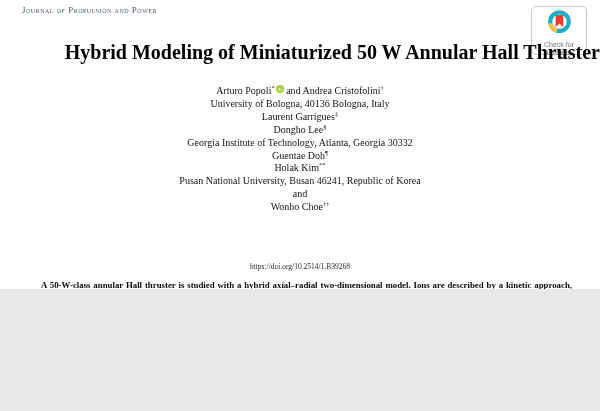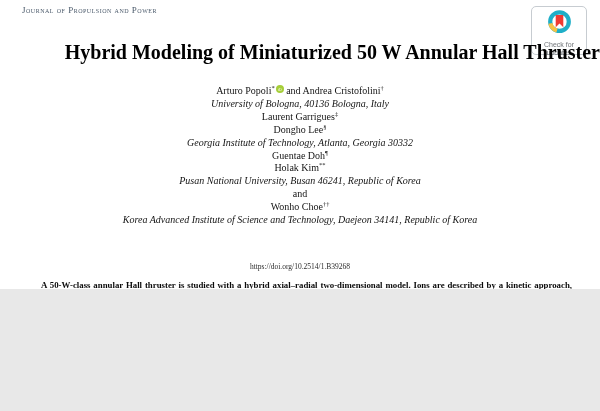--- a/index.html
+++ b/index.html
@@ -24,21 +24,21 @@
     color:#6f7377;text-align:center;margin-top:1px;
   }
   .title{
     position:absolute;top:41px;left:0;right:0;text-align:right;
     font-size:20px;font-weight:bold;color:#000;margin:0;
   }
   .byline{
     position:absolute;top:85px;left:0;right:0;text-align:center;
     font-size:10px;line-height:12.9px;color:#141414;
   }
-  .byline .affiliation{font-style:italic;}
+  .byline .affiliation{}
   .byline sup{font-size:6.5px;line-height:0;}
   .orcid{
     display:inline-block;width:8px;height:8px;border-radius:50%;
     vertical-align:1px;margin-left:1px;position:relative;cursor:pointer;
   }
   .orcid svg{display:block;}
   .doi{
     position:absolute;top:262px;left:0;right:0;text-align:center;
     font-size:7.5px;color:#2a2a2a;text-decoration:none;display:block;
   }
@@ -80,20 +80,19 @@
     </div>
     <div class="affiliation">University of Bologna, 40136 Bologna, Italy</div>
     <div><span>Laurent Garrigues</span><sup>‡</sup></div>
     <div><span>Dongho Lee</span><sup>§</sup></div>
     <div class="affiliation">Georgia Institute of Technology, Atlanta, Georgia 30332</div>
     <div><span>Guentae Doh</span><sup>¶</sup></div>
     <div><span>Holak Kim</span><sup>**</sup></div>
     <div class="affiliation">Pusan National University, Busan 46241, Republic of Korea</div>
     <div>and</div>
     <div><span>Wonho Choe</span><sup>††</sup></div>
-    <div class="affiliation">Korea Advanced Institute of Science and Technology, Daejeon 34141, Republic of Korea</div>
   </div>
 
   <a class="doi" href="#">https://doi.org/10.2514/1.B39268</a>
 
   <p class="abstract">A 50-W-class annular Hall thruster is studied with a hybrid axial–radial two-dimensional model. Ions are described by a kinetic approach, whereas fluid conservation equations are solved for electrons. In such models, additional (anomalous) contributions must be added to the momentum-transfer electron collision frequency to obtain realistic values of the cross-field electron mobility. First, a parametric study is performed, where anomalous transport is described with a simple two-region model based on constant empirical parameters. The simulated global performance is subsequently compared with experimental measurements. Then, laser-induced fluorescence ion velocity measurements are employed to infer a continuous profile of the anomalous electron collision frequency along the channel centerline. The model reproduces the performance, the acceleration structure, the current oscillations, and the doubly charged ion fraction of the laboratory thruster. Measurements of the ion velocity distribution function highlight the presence of a slow ion population in the near plume. The production of the slow ions and their growth for increasing distances from the thruster channel exit is qualitatively reproduced by the model. The results obtained suggest that the generation and dynamics of the observed slow ions can be attributed to the presence of energetic electrons in the plume.</p>
 
 </div>
 
 </body></html>

